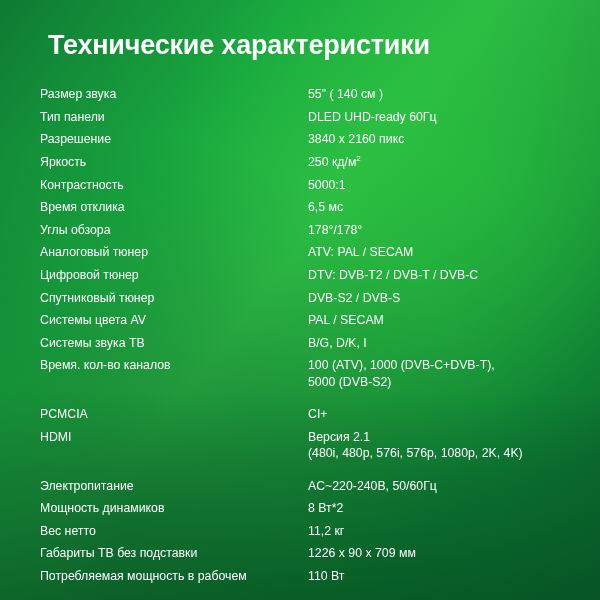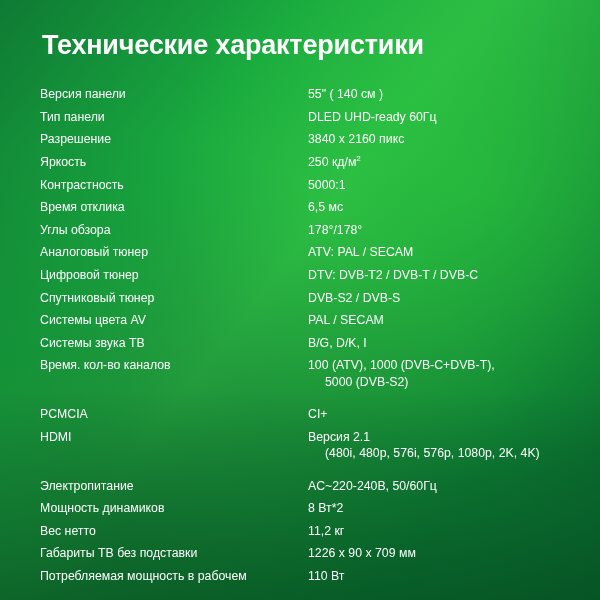--- a/index.html
+++ b/index.html
@@ -31,21 +31,21 @@
     height: 210px;
     background: linear-gradient(180deg, rgba(6,88,38,0.0) 0%, rgba(6,88,38,0.45) 60%, rgba(5,80,34,0.7) 100%);
     pointer-events: none;
   }
   .title {
     position: relative;
     z-index: 2;
     font-size: 27px;
     font-weight: bold;
     letter-spacing: -0.2px;
-    margin: 4px 0 22px 2px;
+    margin: 4px 0 22px 8px;
     color: #ffffff;
   }
   table.specs {
     position: relative;
     z-index: 2;
     width: 100%;
     border-collapse: collapse;
     font-size: 12.3px;
   }
   table.specs td {
@@ -68,32 +68,31 @@
     font-size: 0;
     line-height: 0;
   }
   sup {
     font-size: 8px;
     vertical-align: super;
     line-height: 0;
   }
   .sub-line {
     display: block;
-    margin-left: 17px;
   }
 </style>
 </head>
 <body>
 
 <div class="page">
   <div class="title">Технические характеристики</div>
   <table class="specs">
     <tbody>
         <tr>
-          <td class="label">Версия панели</td>
+          <td class="label">Размер звука</td>
           <td class="value"><span>55" ( 140 см )</span></td>
         </tr>
         <tr>
           <td class="label">Тип панели</td>
           <td class="value"><span>DLED UHD-ready 60Гц</span></td>
         </tr>
         <tr>
           <td class="label">Разрешение</td>
           <td class="value"><span>3840 x 2160 пикс</span></td>
         </tr>

